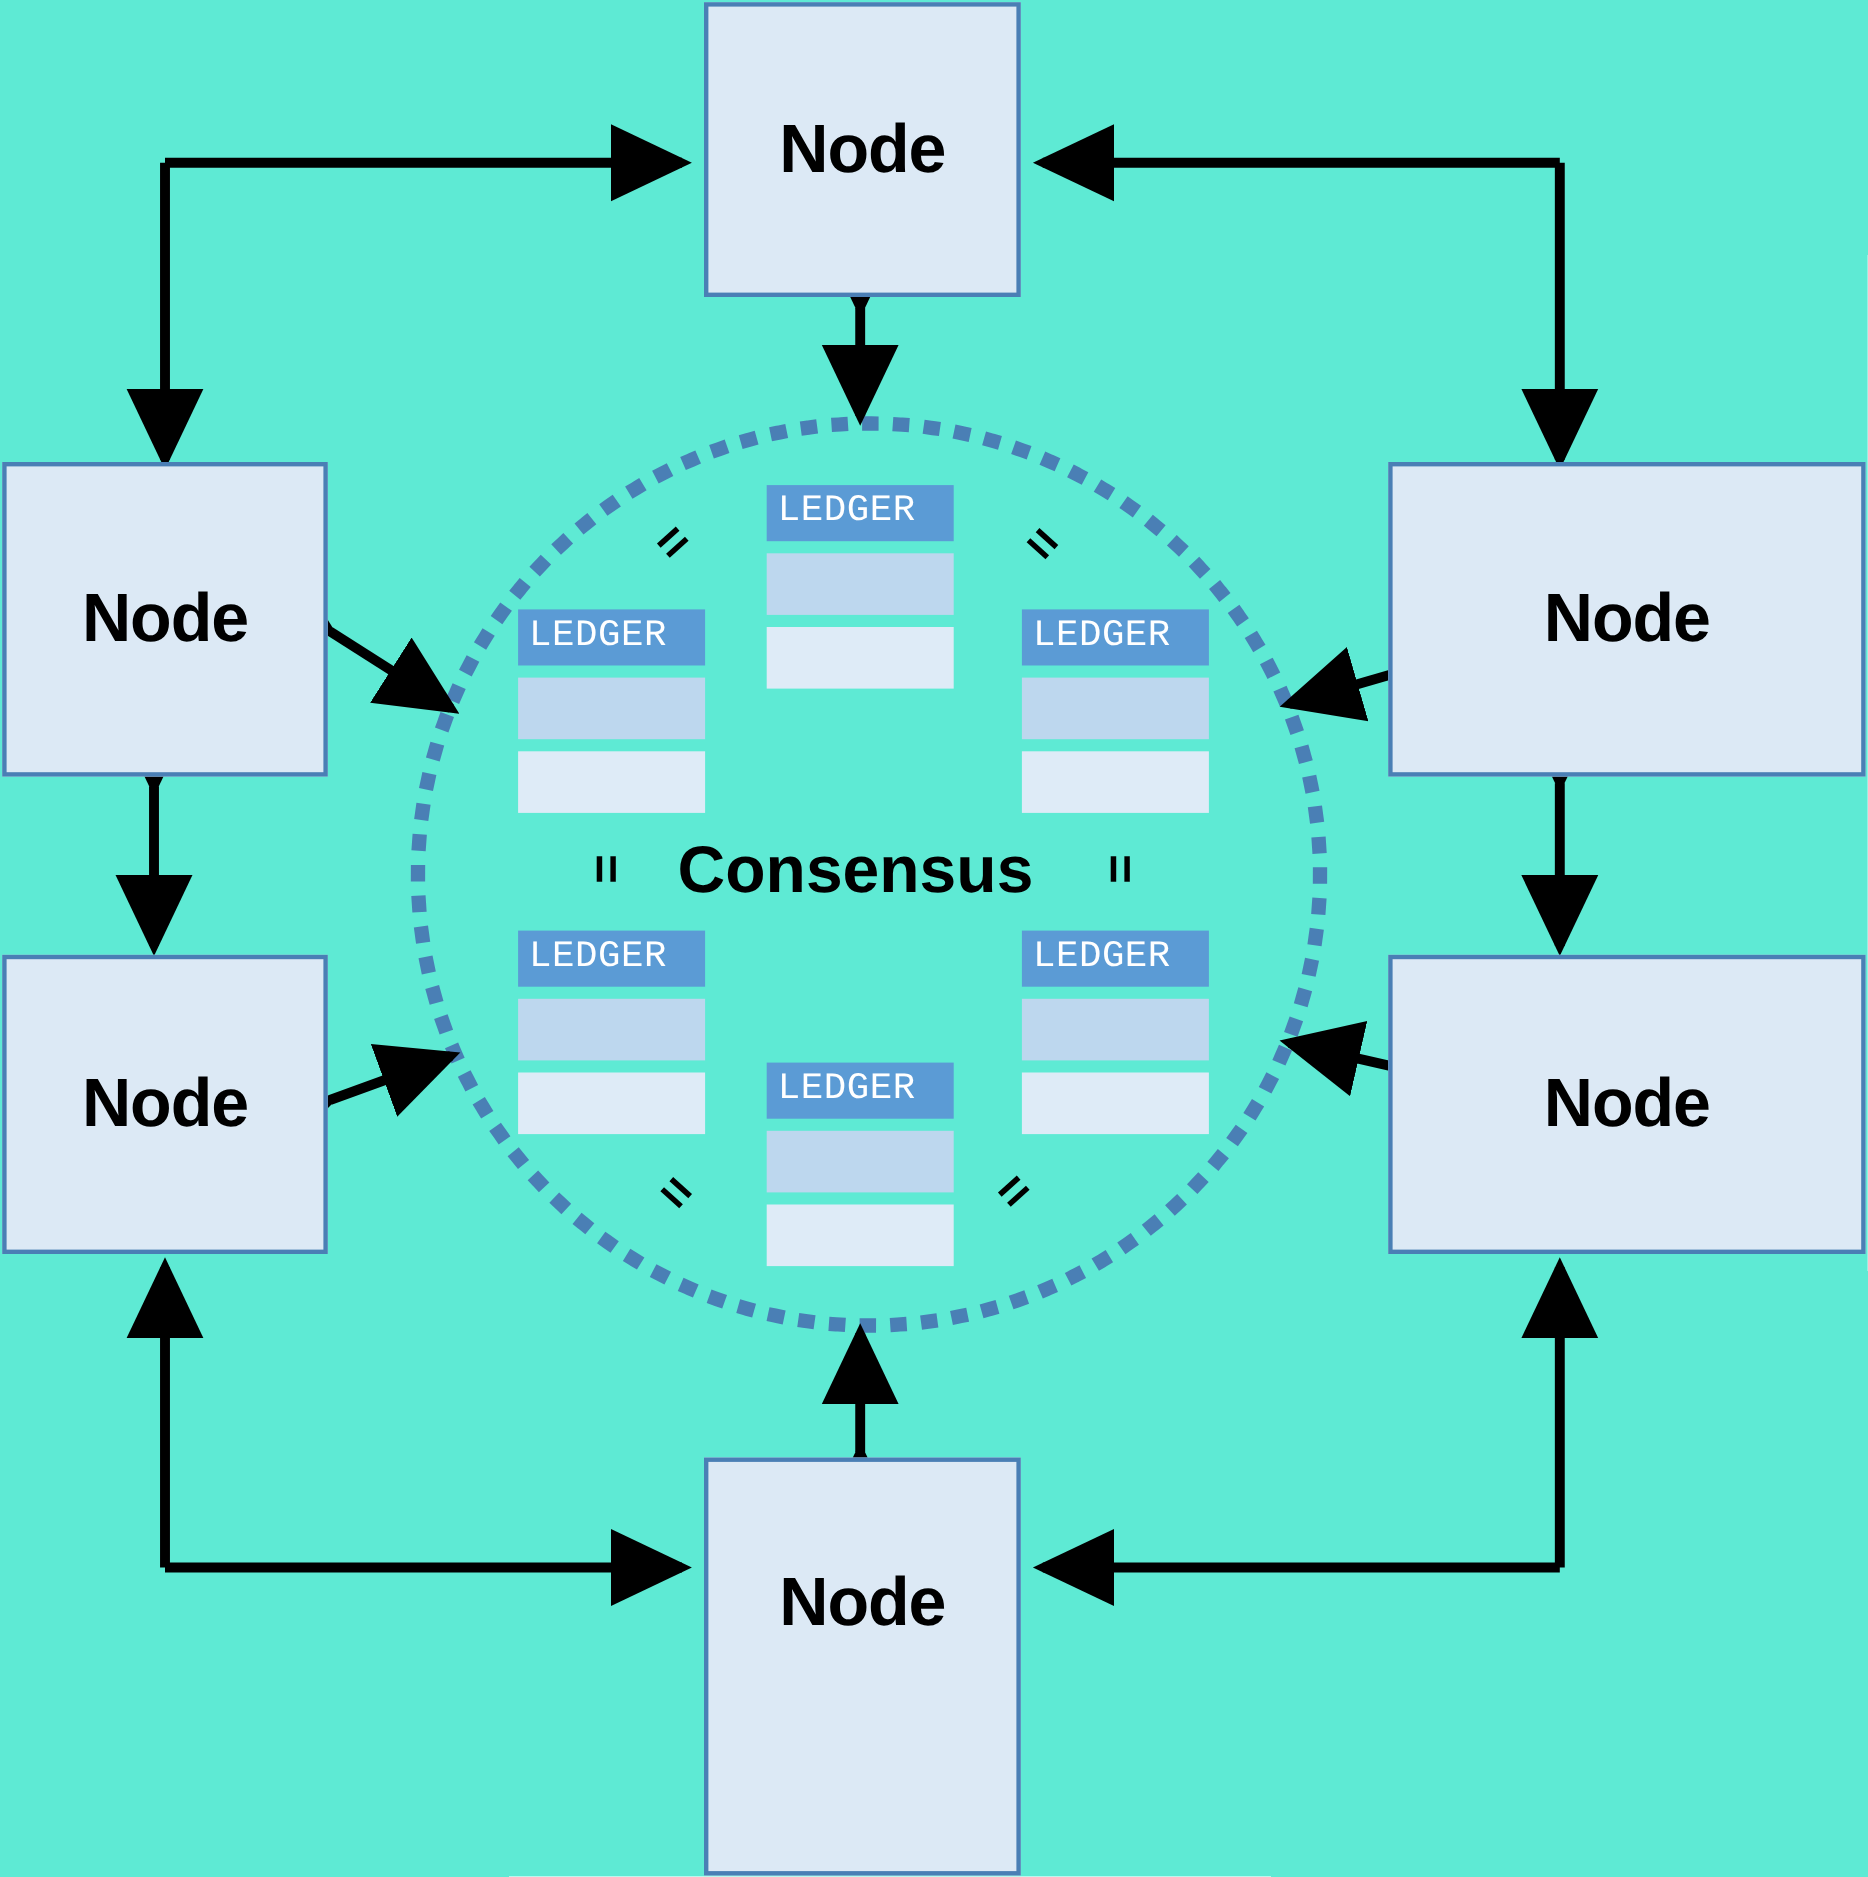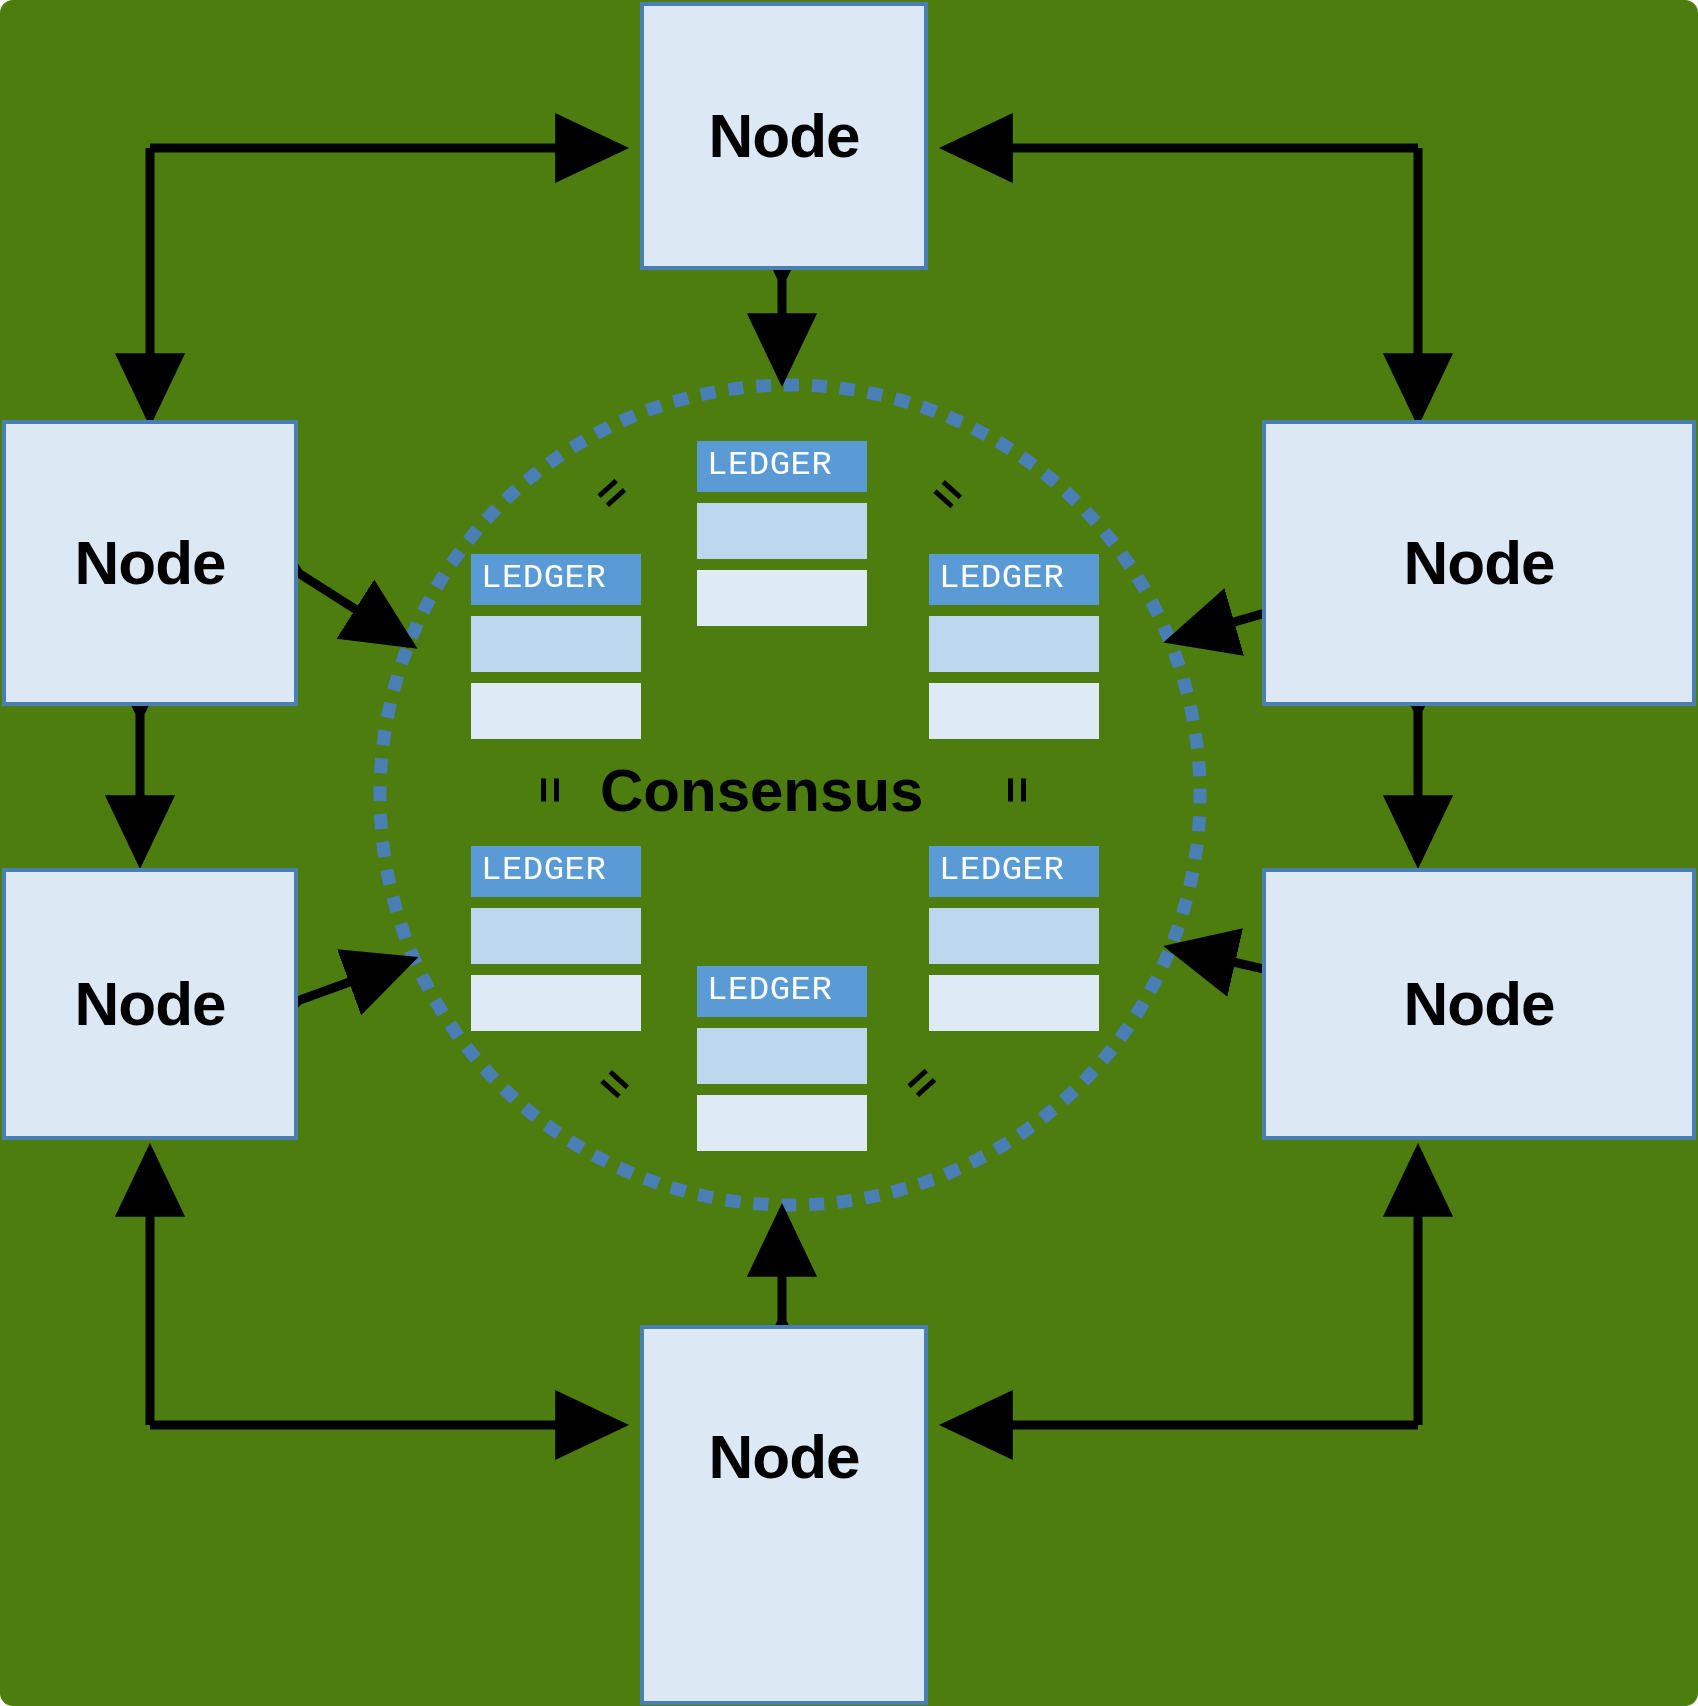--- a/index.html
+++ b/index.html
@@ -1,17 +1,17 @@
 <!DOCTYPE html>
 <html><head>
 <meta charset="utf-8">
 <style>
   html,body{margin:0;padding:0;background:#ffffff;}
   body{font-family:"Liberation Sans",sans-serif;}
-  #stage{position:relative;width:1698px;height:1706px;background:#4d7c0f;overflow:hidden;border-radius:13px;}
+  #stage{position:relative;width:1698px;height:1706px;background:#5eead4;overflow:hidden;}
   #svg-layer{position:absolute;left:0;top:0;width:1698px;height:1706px;}
 
   .node-box{
     position:absolute;
     background:#dce9f5;
     border:4px solid #4a7fb5;
     box-sizing:border-box;
     display:flex;align-items:center;justify-content:center;
   }
   .node-label{
@@ -203,15 +203,15 @@
   <span class="eqmark" style="left:935px;top:470px;transform:rotate(42deg);">=</span>
 
   <span class="eqmark" style="left:538px;top:768px;transform:rotate(-90deg);">=</span>
 
   <span class="eqmark" style="left:1005px;top:768px;transform:rotate(-90deg);">=</span>
 
   <span class="eqmark" style="left:602px;top:1060px;transform:rotate(42deg);">=</span>
 
   <span class="eqmark" style="left:908px;top:1060px;transform:rotate(-42deg);">=</span>
 
-  <div class="consensus" style="left:600px;top:761px;">Consensus</div>
+  <div class="consensus" style="left:616px;top:761px;">Consensus</div>
 
 </div>
 
 </body></html>

